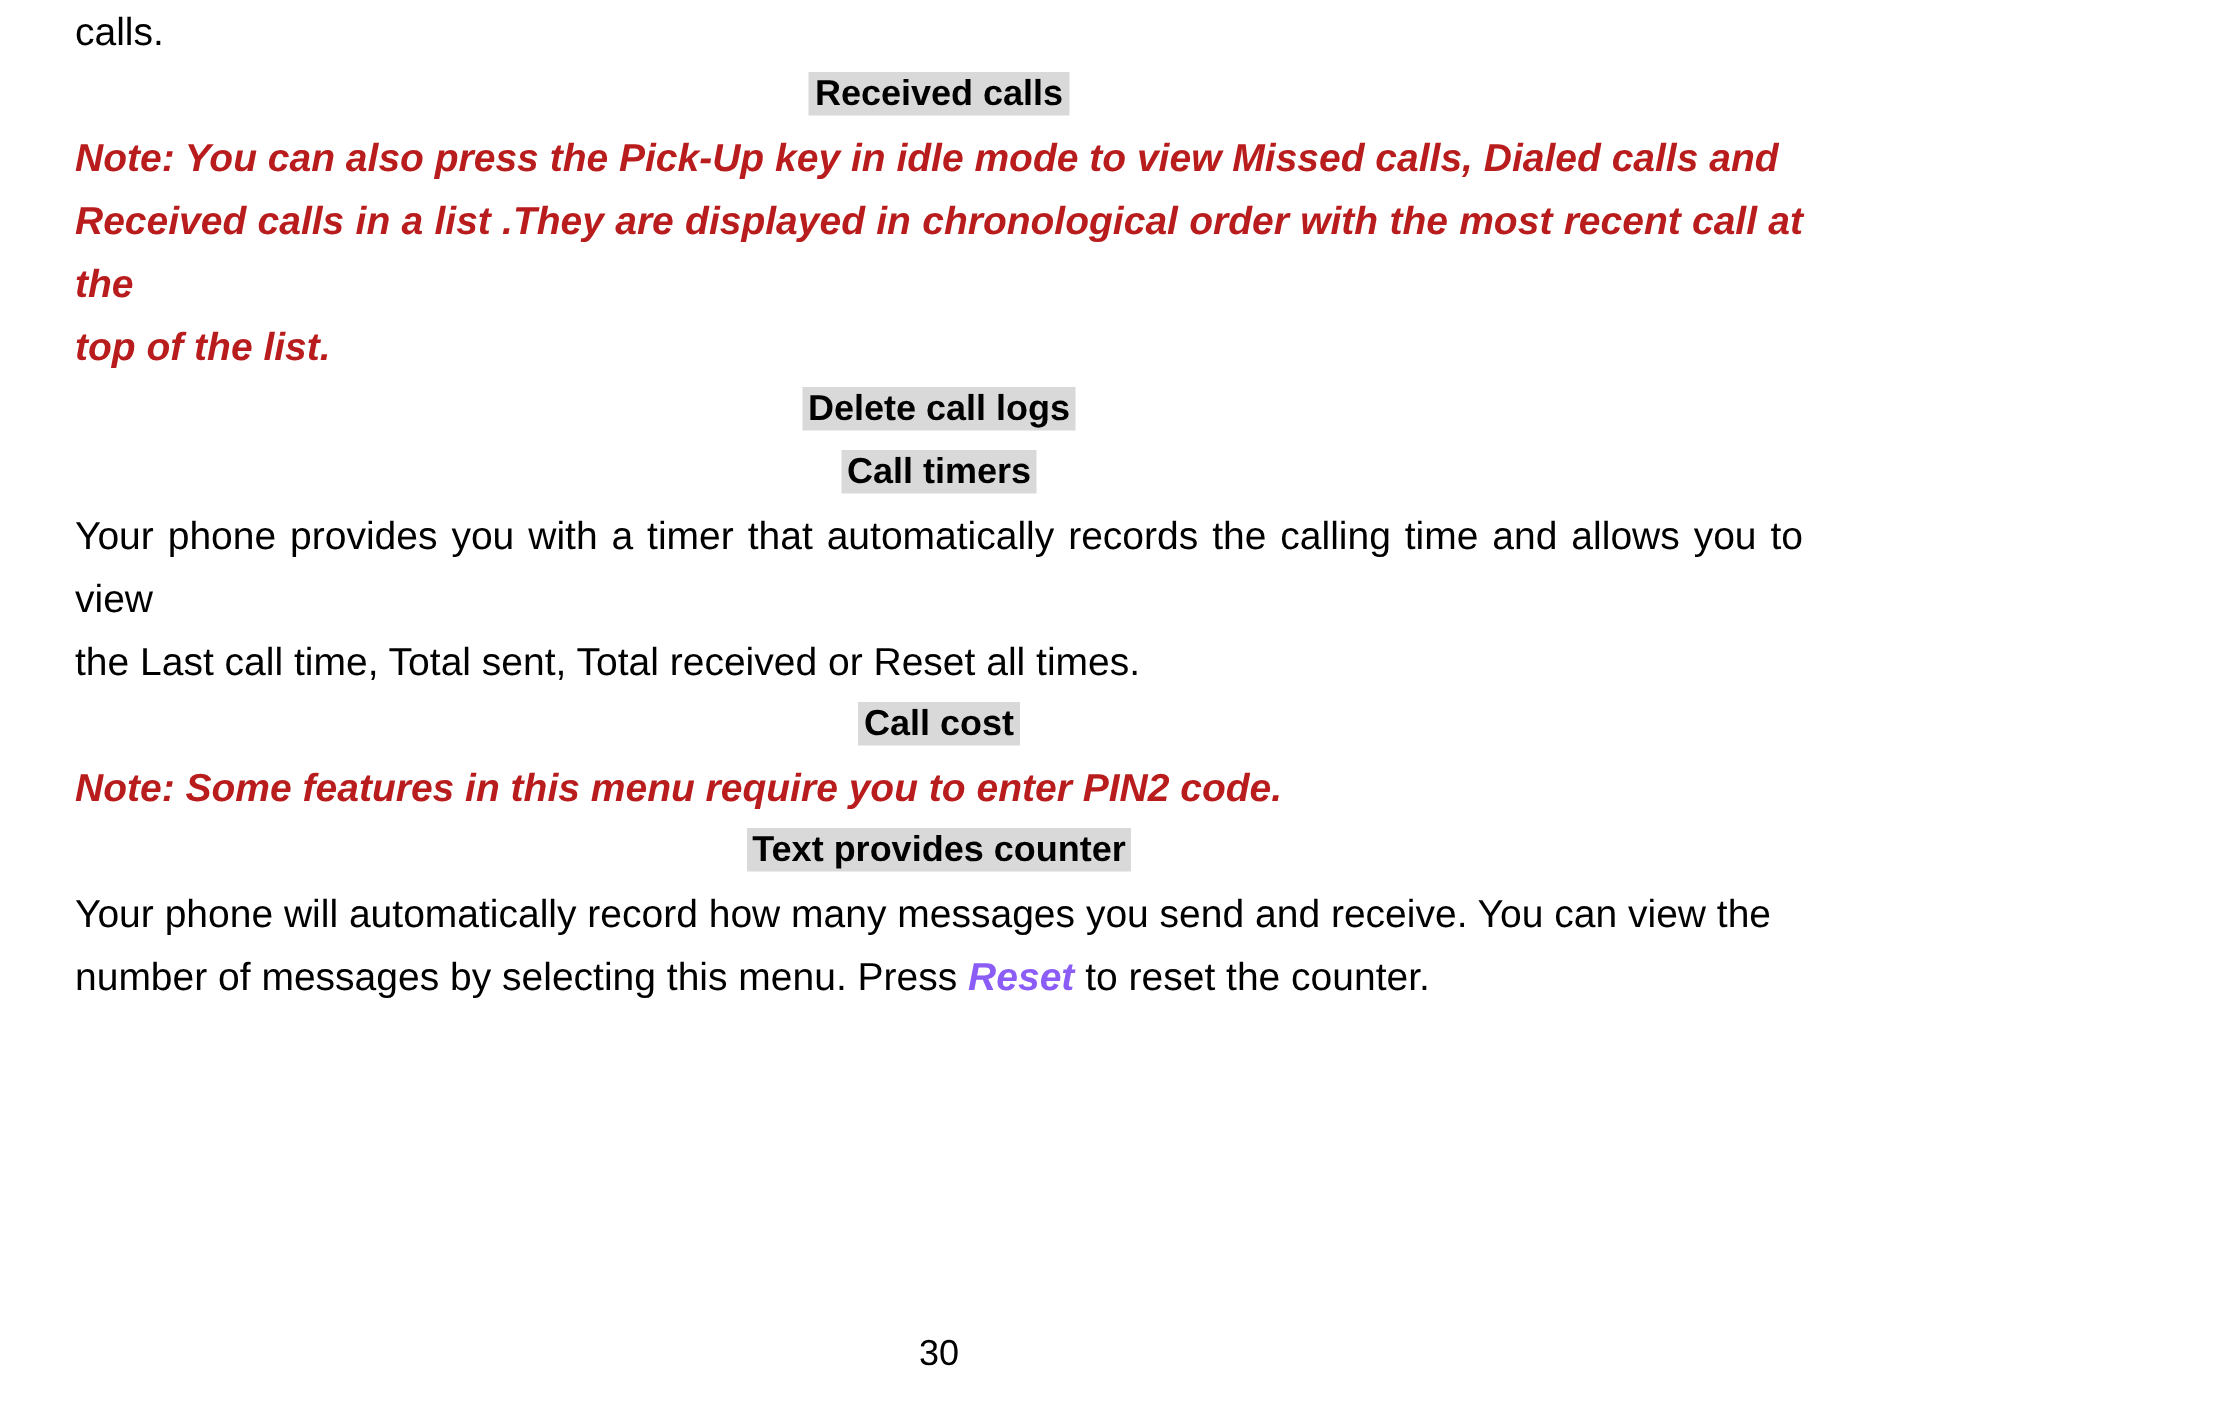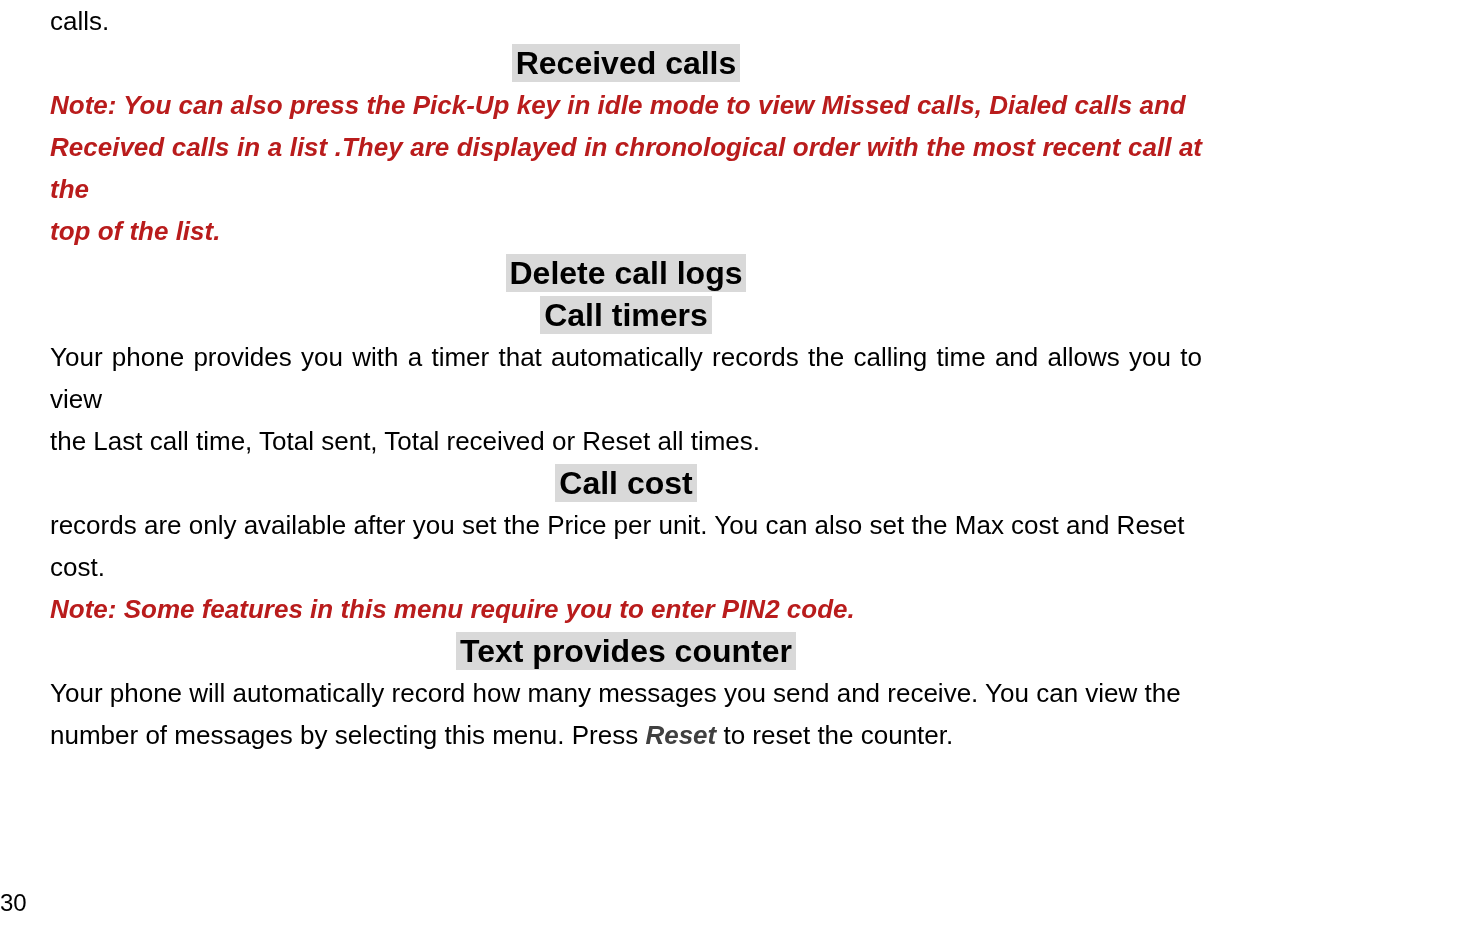--- a/index.html
+++ b/index.html
@@ -13,43 +13,44 @@
   .line {
     font-size: 26px;
     line-height: 42px;
     color: #000;
     text-align: justify;
     text-justify: inter-word;
   }
   .line.last { text-align: left; }
   .center-line {
     text-align: center;
-    font-size: 32px;
+    font-size: 24px;
     line-height: 42px;
   }
   .hl {
     background: #d9d9d9;
     font-weight: bold;
     padding: 1px 4px;
   }
   .note {
     color: #b91c1c;
     font-weight: bold;
     font-style: italic;
   }
   .kw {
-    color: #404040;
+    color: #8b5cf6;
     font-weight: bold;
     font-style: italic;
   }
   .pagenum {
     position: absolute;
     bottom: 30px;
     left: 0;
     width: 100%;
+    text-align: center;
     font-size: 24px;
     color: #000;
   }
 </style>
 </head>
 <body>
 
 <div class="page">
 
   <div class="line last">calls.</div>
@@ -68,21 +69,20 @@
 
   <div class="center-line">
     <span class="hl">Call timers</span>
   </div>
   <div class="line">Your phone provides you with a timer that automatically records the calling time and allows you to view</div>
   <div class="line last">the Last call time, Total sent, Total received or Reset all times.</div>
 
   <div class="center-line">
     <span class="hl">Call cost</span>
   </div>
-  <div class="line last">records are only available after you set the Price per unit. You can also set the Max cost and Reset cost.</div>
 
   <div class="line last note">Note: Some features in this menu require you to enter PIN2 code.</div>
 
   <div class="center-line">
     <span class="hl">Text provides counter</span>
   </div>
   <div class="line">Your phone will automatically record how many messages you send and receive. You can view the</div>
   <div class="line last">
     <span>number of messages by selecting this menu. Press </span><span class="kw">Reset</span><span> to reset the counter.</span>
   </div>

